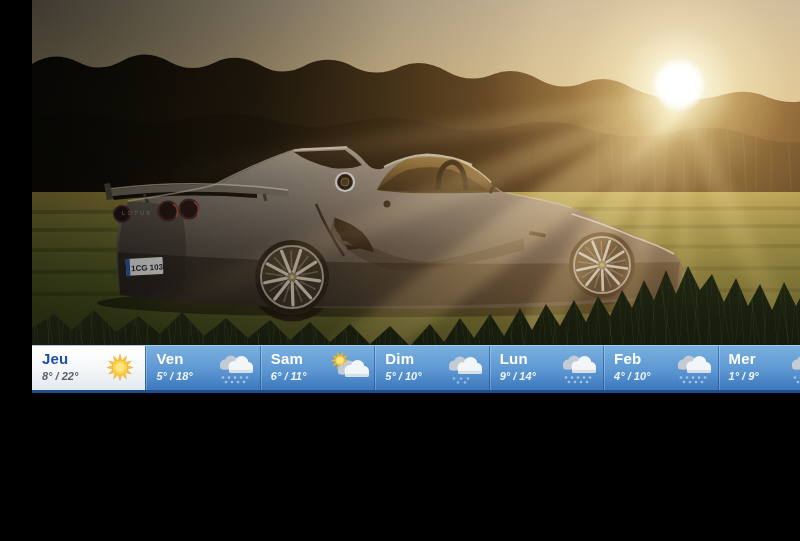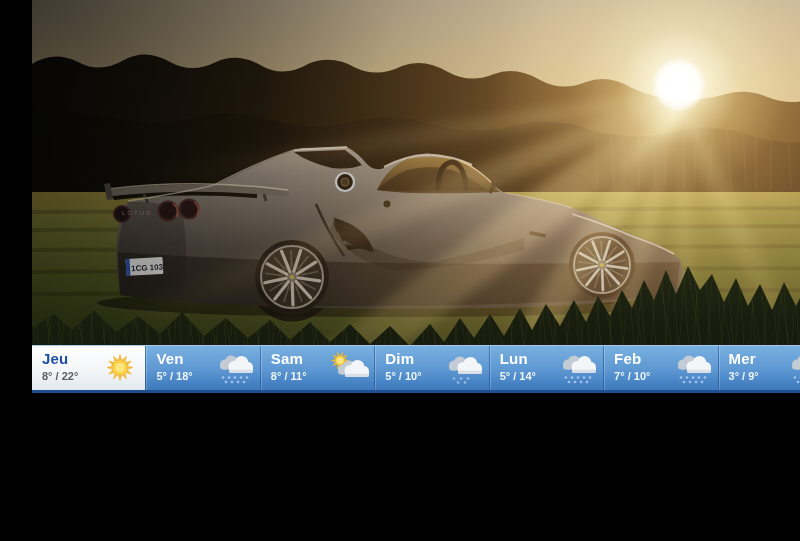--- a/index.html
+++ b/index.html
@@ -56,21 +56,21 @@
 
   
   .forecast{position:absolute;left:0;bottom:0;width:800px;height:48px;display:flex;box-sizing:border-box;
     border-top:1px solid #a7c9ea;background:#2a5a9a;}
   .cell{flex:1 1 0;position:relative;box-sizing:border-box;cursor:pointer;
     background:linear-gradient(180deg,#79b0e0 0%,#5d97d2 55%,#4480c2 88%,#3d79bb 100%);
     border-bottom:3px solid #1f4f8e;}
   .cell + .cell{border-left:1px solid rgba(25,75,135,.55);box-shadow:inset 1px 0 0 rgba(255,255,255,.22);}
   .cell.selected{background:linear-gradient(180deg,#ffffff 0%,#f4f6f8 55%,#e2e9ef 100%);}
   .day{position:absolute;left:10px;top:4px;font-size:15px;font-weight:bold;color:#fff;letter-spacing:.2px;}
-  .temps{position:absolute;left:10px;top:24px;font-size:11px;font-weight:bold;color:#eef5fb;}
+  .temps{position:absolute;left:10px;top:24px;font-size:11px;font-weight:bold;color:#eef5fb;font-style:italic;}
   .selected .day{color:#1c4fa5;}
   .selected .temps{color:#5a5f66;}
   .icon-slot{position:absolute;right:3px;top:50%;transform:translateY(-50%);width:44px;height:35px;}
 </style>
 </head>
 <body>
 
 <div class="stage">
 
   <div class="photo">
@@ -358,21 +358,21 @@
               <circle cx="34" cy="27" r="1.35"></circle>
               <circle cx="13" cy="31.5" r="1.35"></circle>
               <circle cx="19" cy="31.5" r="1.35"></circle>
               <circle cx="25" cy="31.5" r="1.35"></circle>
               <circle cx="31" cy="31.5" r="1.35"></circle>
             </g>
           </svg></span>
     </div>
       <div class="cell">
       <div class="day">Sam</div>
-      <div class="temps">8° / 11°</div>
+      <div class="temps">6° / 11°</div>
       <span class="icon-slot"><svg viewBox="0 0 44 35" width="44" height="35">
     <g fill="#f6c63b" stroke="#e8a81e" stroke-width=".4">
               <path d="M22.0,10.0
       L18.3,11.0
       L18.3,9.0 Z"></path>
               <path d="M20.3,15.3
       L16.7,13.9
       L17.9,12.3 Z"></path>
               <path d="M15.8,18.6
       L13.7,15.4
@@ -435,21 +435,21 @@
               <circle cx="12" cy="28" r="1.35"></circle>
               <circle cx="19" cy="28" r="1.35"></circle>
               <circle cx="26" cy="28" r="1.35"></circle>
               <circle cx="16" cy="32" r="1.35"></circle>
               <circle cx="23" cy="32" r="1.35"></circle>
             </g>
           </svg></span>
     </div>
       <div class="cell">
       <div class="day">Lun</div>
-      <div class="temps">5° / 14°</div>
+      <div class="temps">9° / 14°</div>
       <span class="icon-slot"><svg viewBox="0 0 44 35" width="44" height="35">
             <g transform="translate(0,1)" fill="#c3cbd4">
    <circle cx="12" cy="13" r="5"></circle>
               <circle cx="18" cy="10" r="6"></circle>
               <rect x="7" y="12" width="16" height="6" rx="3"></rect>
             </g>
             <g transform="translate(2,1)" fill="#f3f6f8">
    <circle cx="19" cy="15" r="5.5"></circle>
               <circle cx="26.5" cy="11.5" r="7"></circle>
               <circle cx="33" cy="15.5" r="5"></circle>
@@ -464,21 +464,21 @@
               <circle cx="34" cy="27" r="1.35"></circle>
               <circle cx="13" cy="31.5" r="1.35"></circle>
               <circle cx="19" cy="31.5" r="1.35"></circle>
               <circle cx="25" cy="31.5" r="1.35"></circle>
               <circle cx="31" cy="31.5" r="1.35"></circle>
             </g>
           </svg></span>
     </div>
       <div class="cell">
       <div class="day">Feb</div>
-      <div class="temps">7° / 10°</div>
+      <div class="temps">4° / 10°</div>
       <span class="icon-slot"><svg viewBox="0 0 44 35" width="44" height="35">
             <g transform="translate(0,1)" fill="#c3cbd4">
    <circle cx="12" cy="13" r="5"></circle>
               <circle cx="18" cy="10" r="6"></circle>
               <rect x="7" y="12" width="16" height="6" rx="3"></rect>
             </g>
             <g transform="translate(2,1)" fill="#f3f6f8">
    <circle cx="19" cy="15" r="5.5"></circle>
               <circle cx="26.5" cy="11.5" r="7"></circle>
               <circle cx="33" cy="15.5" r="5"></circle>
@@ -493,21 +493,21 @@
               <circle cx="34" cy="27" r="1.35"></circle>
               <circle cx="13" cy="31.5" r="1.35"></circle>
               <circle cx="19" cy="31.5" r="1.35"></circle>
               <circle cx="25" cy="31.5" r="1.35"></circle>
               <circle cx="31" cy="31.5" r="1.35"></circle>
             </g>
           </svg></span>
     </div>
       <div class="cell">
       <div class="day">Mer</div>
-      <div class="temps">3° / 9°</div>
+      <div class="temps">1° / 9°</div>
       <span class="icon-slot"><svg viewBox="0 0 44 35" width="44" height="35">
             <g transform="translate(0,1)" fill="#c3cbd4">
    <circle cx="12" cy="13" r="5"></circle>
               <circle cx="18" cy="10" r="6"></circle>
               <rect x="7" y="12" width="16" height="6" rx="3"></rect>
             </g>
             <g transform="translate(2,1)" fill="#f3f6f8">
    <circle cx="19" cy="15" r="5.5"></circle>
               <circle cx="26.5" cy="11.5" r="7"></circle>
               <circle cx="33" cy="15.5" r="5"></circle>

